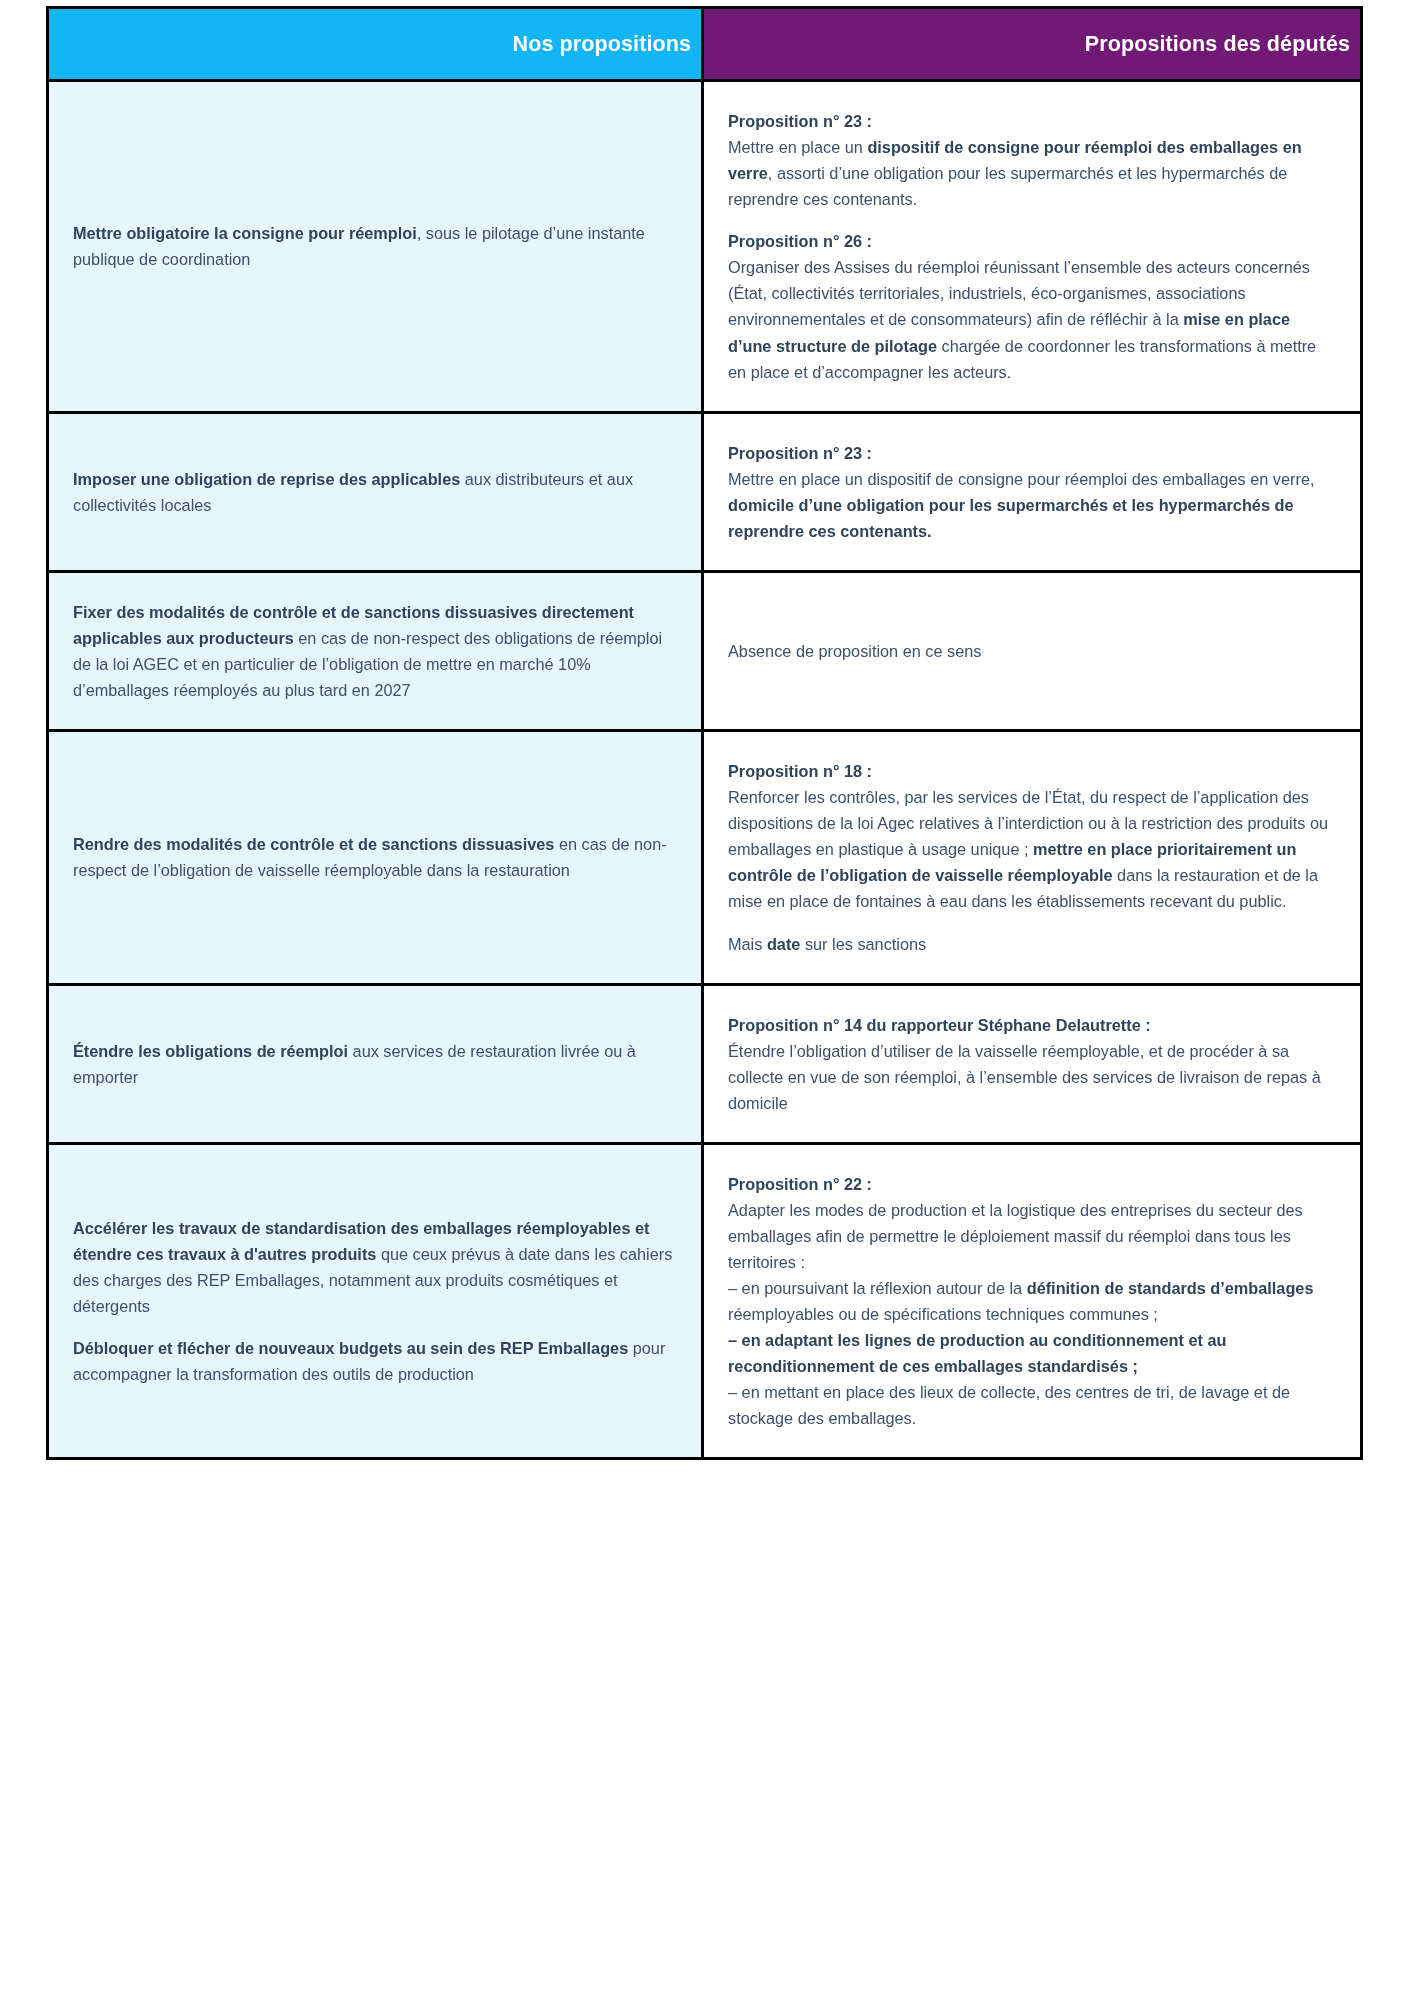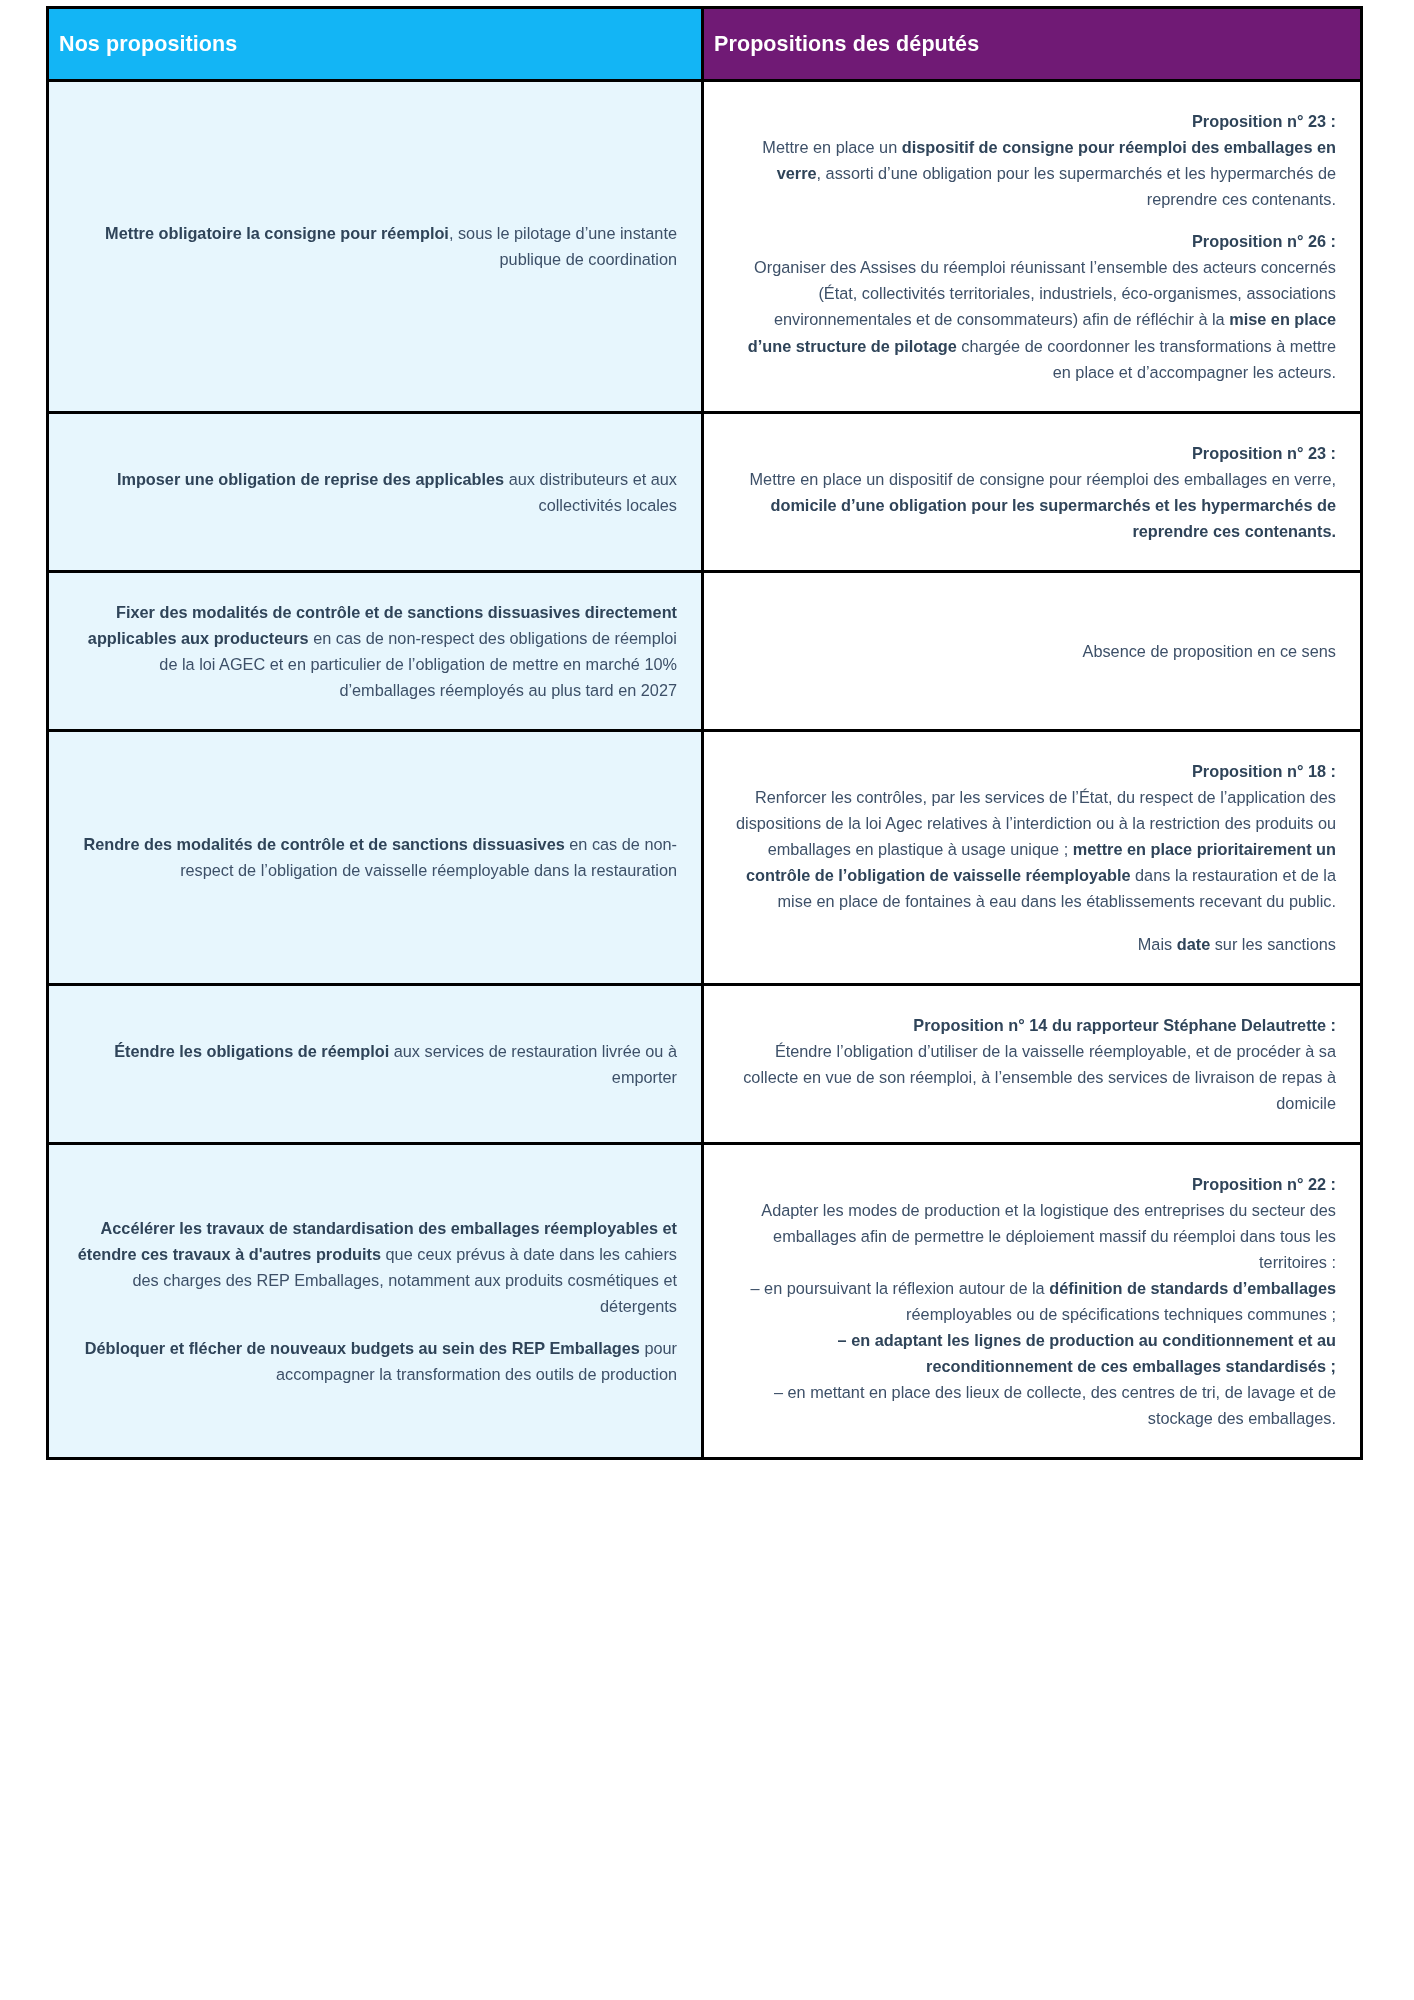--- a/index.html
+++ b/index.html
@@ -21,40 +21,39 @@
     width: 1314px;
     border-collapse: collapse;
     table-layout: fixed;
   }
 
   #comparison-table col.col-left  { width: 655px; }
   #comparison-table col.col-right { width: 659px; }
 
   .th-cell {
     height: 62px;
-    text-align: left;
+    text-align: right;
     vertical-align: middle;
     color: #ffffff;
     font-size: 21.5px;
     font-weight: bold;
     letter-spacing: 0.1px;
     border: 3px solid #000000;
     padding: 4px 10px;
   }
   .th-ours   { background: #13b5f5; }
   .th-theirs { background: #701a75; }
 
   .td-cell {
     border: 3px solid #000000;
     padding: 26px 24px 26px 24px;
     vertical-align: middle;
     color: #3d5068;
     font-size: 16.3px;
     line-height: 1.60;
-    text-align: right;
   }
   .td-ours   { background: #e7f6fd; }
   .td-theirs { background: #ffffff; }
 
   .td-cell p { margin: 0 0 16px 0; }
   .td-cell p:last-child { margin-bottom: 0; }
 
   .td-cell b, .td-cell strong { font-weight: bold; color: #2f4459; }
   .absent { color: #3d5068; }
 </style>

